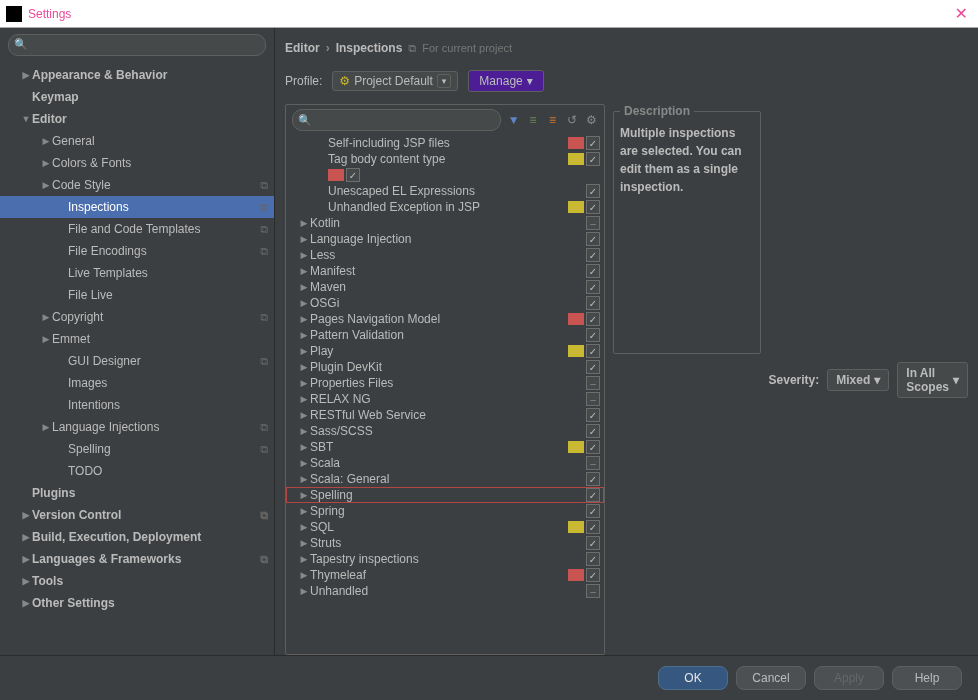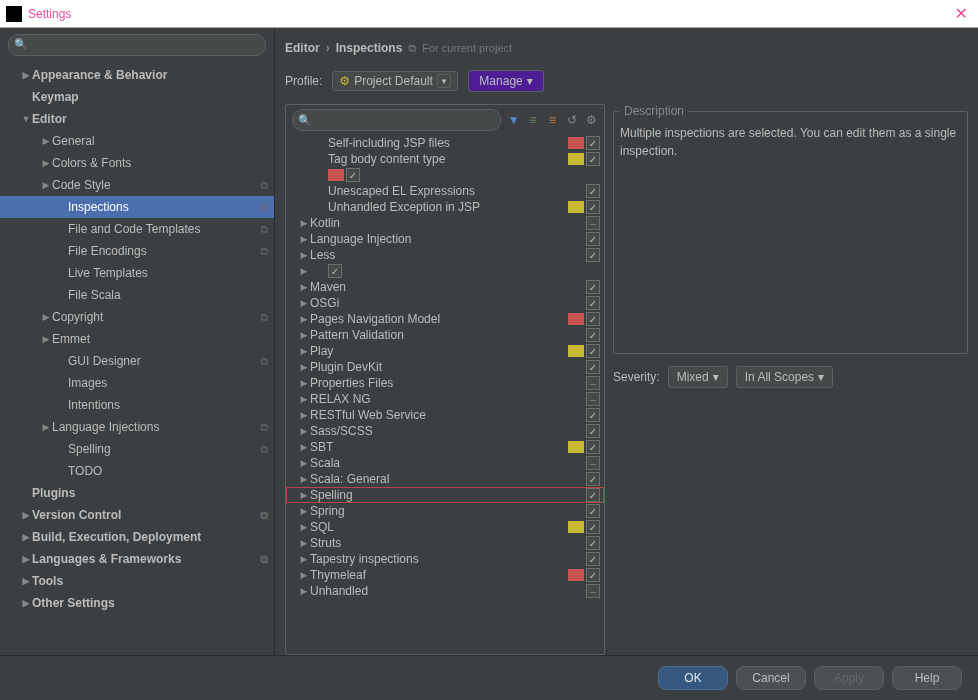--- a/index.html
+++ b/index.html
@@ -44,21 +44,21 @@
 .insp-row .rlabel { flex: 1; white-space: nowrap; overflow: hidden; text-overflow: ellipsis; color: #bbb; }
 .insp-row .rsev { width: 16px; height: 12px; margin-right: 2px; }
 .sev-red { background: #c75450; }
 .sev-yellow { background: #c9b832; }
 .insp-row .rcheck { width: 14px; height: 14px; border: 1px solid #6e6e6e; margin-right: 4px; display: inline-flex; align-items: center; justify-content: center; font-size: 10px; color: #bbb; background:#45494a; }
 .rcheck.dash::after { content: "–"; color:#888; }
 .rcheck.chk::after { content: "✓"; }
 .insp-row.in1 { padding-left: 12px; }
 .insp-row.in2 { padding-left: 30px; }
 .insp-row.highlighted { outline: 1px solid #b54543; outline-offset: -1px; }
-.insp-right { flex: 1; display: flex; flex-direction: column; gap: 8px; }
+.insp-right { flex: 1; display: flex; gap: 8px; font-weight: bold; }
 .desc-field { border: 1px solid #5e6060; border-radius: 2px; padding: 6px; height: 250px; }
 .desc-field legend { padding: 0 4px; color: #888; }
 .desc-text { color: #bbb; line-height: 1.5; font-size: 12px; }
 .sev-row { display: flex; align-items: center; gap: 8px; padding: 4px 0; }
 .sev-dd { border: 1px solid #5e6060; background: #45494a; padding: 3px 8px; border-radius: 3px; display: flex; align-items: center; gap: 4px; }
 .buttons { height: 45px; background: #3c3f41; display: flex; align-items: center; justify-content: flex-end; gap: 8px; padding: 0 16px; border-top: 1px solid #2b2b2b; }
 .btn { min-width: 70px; height: 24px; border: 1px solid #5e6060; background: #4c5052; color: #bbb; border-radius: 8px; display: flex; align-items: center; justify-content: center; cursor: pointer; }
 .btn.primary { background: #365880; border-color: #4c708c; color: #e6e6e6; }
 .btn.disabled { color: #666; }
 ::-webkit-scrollbar { width: 10px; }
@@ -121,21 +121,21 @@
           <span class="tree-caret"></span>
           <span class="tree-label">File Encodings</span>
           <span class="tree-right-icon">⧉</span>
         </div>
         <div class="tree-item d2">
           <span class="tree-caret"></span>
           <span class="tree-label">Live Templates</span>
         </div>
         <div class="tree-item d2">
           <span class="tree-caret"></span>
-          <span class="tree-label">File Scala</span>
+          <span class="tree-label">File Live</span>
         </div>
         <div class="tree-item d1">
           <span class="tree-caret">▶</span>
           <span class="tree-label">Copyright</span>
           <span class="tree-right-icon">⧉</span>
         </div>
         <div class="tree-item d1">
           <span class="tree-caret">▶</span>
           <span class="tree-label">Emmet</span>
         </div>
@@ -273,20 +273,21 @@
               <span class="rcheck chk"></span>
             </div>
             <div class="insp-row in1">
               <span class="rcaret">▶</span>
               <span class="rlabel">Less</span>
               <span class="rsev "></span>
               <span class="rcheck chk"></span>
             </div>
             <div class="insp-row in1">
               <span class="rcaret">▶</span>
+              <span class="rlabel">Manifest</span>
               <span class="rsev "></span>
               <span class="rcheck chk"></span>
             </div>
             <div class="insp-row in1">
               <span class="rcaret">▶</span>
               <span class="rlabel">Maven</span>
               <span class="rsev "></span>
               <span class="rcheck chk"></span>
             </div>
             <div class="insp-row in1">

